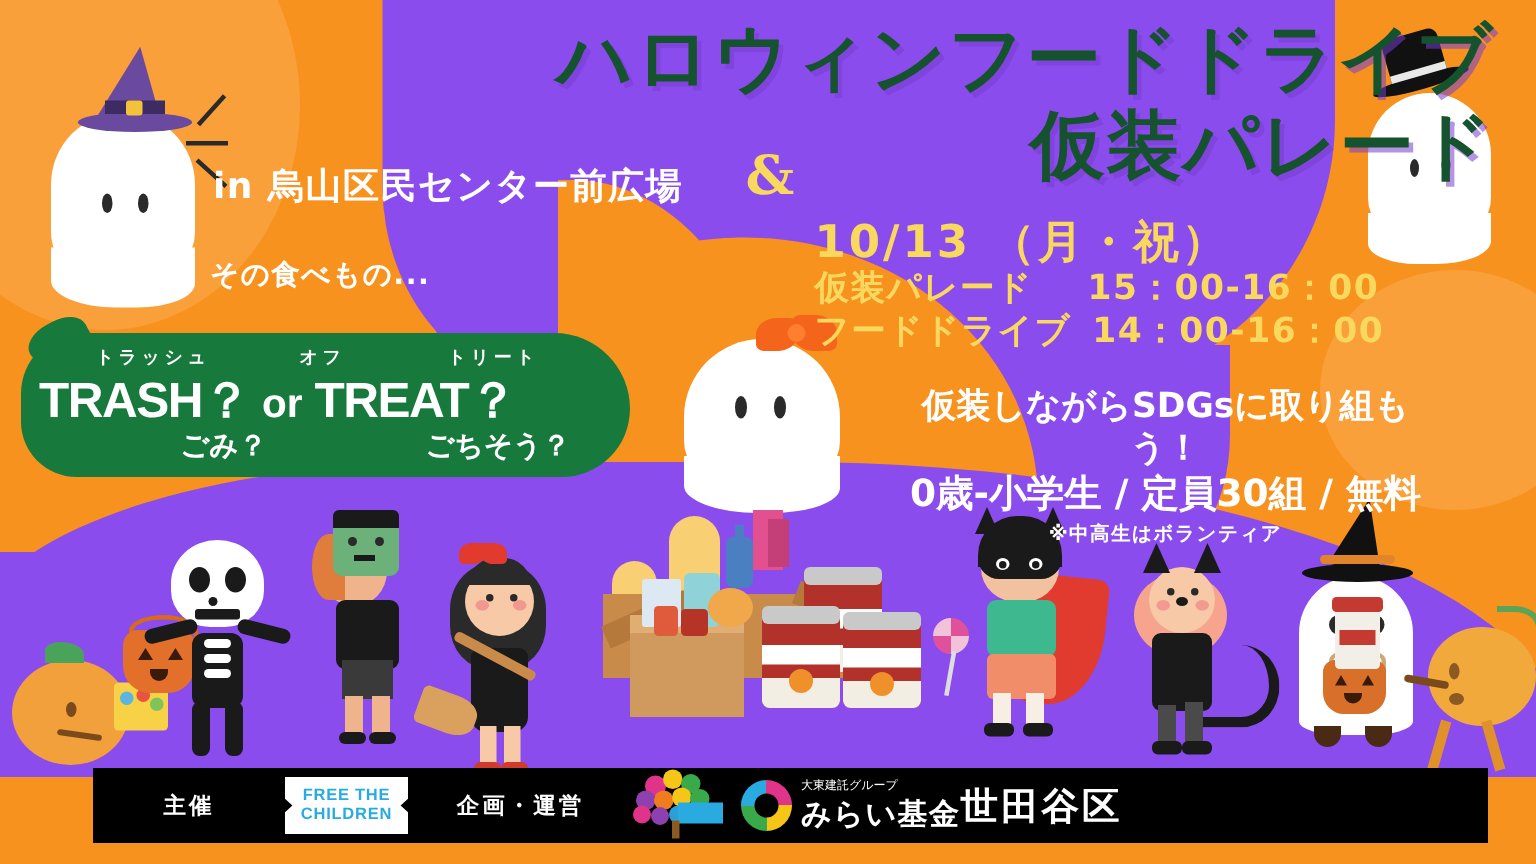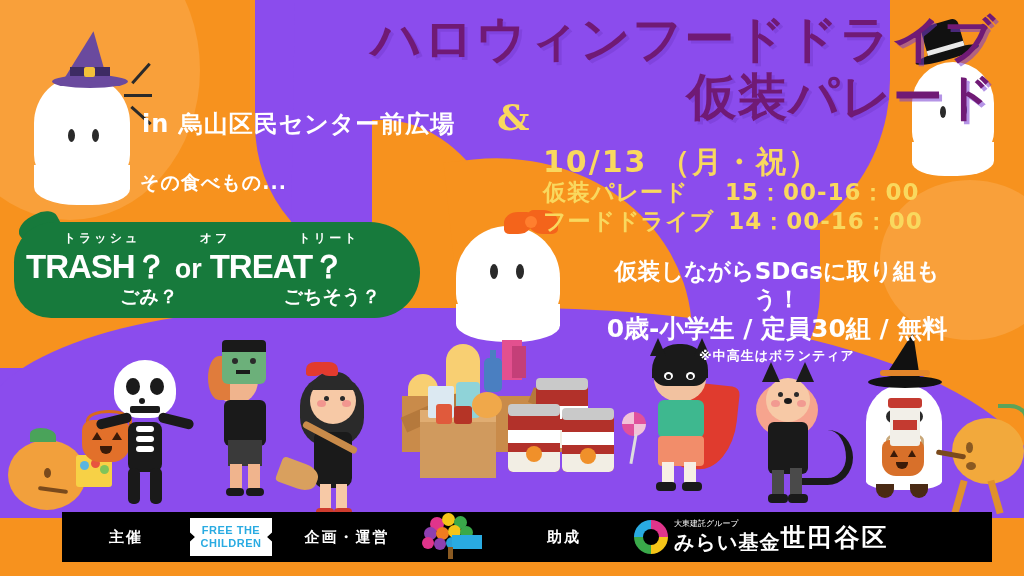--- a/index.html
+++ b/index.html
@@ -29,21 +29,21 @@
   .orange-wedge2{position:absolute;left:372px;top:120px;width:150px;height:250px;background:#f7921e;
     border-top-right-radius:140px 200px;}
   
   .ground{position:absolute;left:-20px;bottom:58px;width:1064px;height:210px;background:#8b4ced;
     border-top-left-radius:320px 120px;border-top-right-radius:520px 190px;}
   .ground2{position:absolute;left:-40px;bottom:58px;width:700px;height:150px;background:#8b4ced;
     border-top-right-radius:480px 150px;}
   
   .title-wrap{position:absolute;left:0;top:14px;width:1024px;text-align:right;padding-right:28px;box-sizing:border-box;}
   .title1,.title2{
-    color:#701a75;font-weight:bold;letter-spacing:1px;line-height:1;
+    color:#14532d;font-weight:bold;letter-spacing:1px;line-height:1;
     text-shadow:3px 3px 0 rgba(120,60,210,.55);
     font-family:"DejaVu Sans","Liberation Sans",sans-serif;
   }
   .title1{font-size:50px;}
   .title2{font-size:50px;margin-top:8px;}
   .amp{position:absolute;left:497px;top:96px;color:#f9d85e;font-size:36px;font-weight:bold;
        font-family:"DejaVu Serif",serif;}
   .subtitle{position:absolute;left:142px;top:108px;color:#ffffff;font-size:24px;font-weight:bold;
             letter-spacing:1px;font-family:"DejaVu Sans","Liberation Sans",sans-serif;}
   .sono{position:absolute;left:140px;top:170px;color:#ffffff;font-size:19px;font-weight:bold;
@@ -407,21 +407,20 @@
       <div style="position:absolute;left:2px;top:12px;width:13px;height:13px;background:#8e3fb0;border-radius:50%;"></div>
       <div style="position:absolute;left:14px;top:12px;width:13px;height:13px;background:#f07c20;border-radius:50%;"></div>
       <div style="position:absolute;left:26px;top:10px;width:13px;height:13px;background:#f5c518;border-radius:50%;"></div>
       <div style="position:absolute;left:38px;top:11px;width:13px;height:13px;background:#3aa94a;border-radius:50%;"></div>
       <div style="position:absolute;left:0px;top:22px;width:12px;height:12px;background:#e0348b;border-radius:50%;"></div>
       <div style="position:absolute;left:12px;top:23px;width:12px;height:12px;background:#8e3fb0;border-radius:50%;"></div>
       <div style="position:absolute;left:24px;top:22px;width:12px;height:12px;background:#2aa0d8;border-radius:50%;"></div>
       <div style="position:absolute;left:30px;top:20px;width:30px;height:14px;background:#29abe2;"></div>
       <div style="position:absolute;left:26px;top:32px;width:5px;height:12px;background:#8a5a22;"></div>
     </div>
-    <div style="width:140px;text-align:center;" class="f-label">助成</div>
     <div style="display:flex;align-items:center;gap:6px;">
       <div style="position:relative;width:34px;height:34px;">
         <div style="position:absolute;inset:0;border-radius:50%;background:conic-gradient(#e0348b 0 25%,#f5c518 0 50%,#3aa94a 0 75%,#29abe2 0);"></div>
         <div style="position:absolute;left:9px;top:9px;width:16px;height:16px;background:#000;border-radius:50%;"></div>
       </div>
       <div>
         <div class="mirai-top">大東建託グループ</div>
         <div class="mirai-text">みらい基金</div>
       </div>
     </div>

